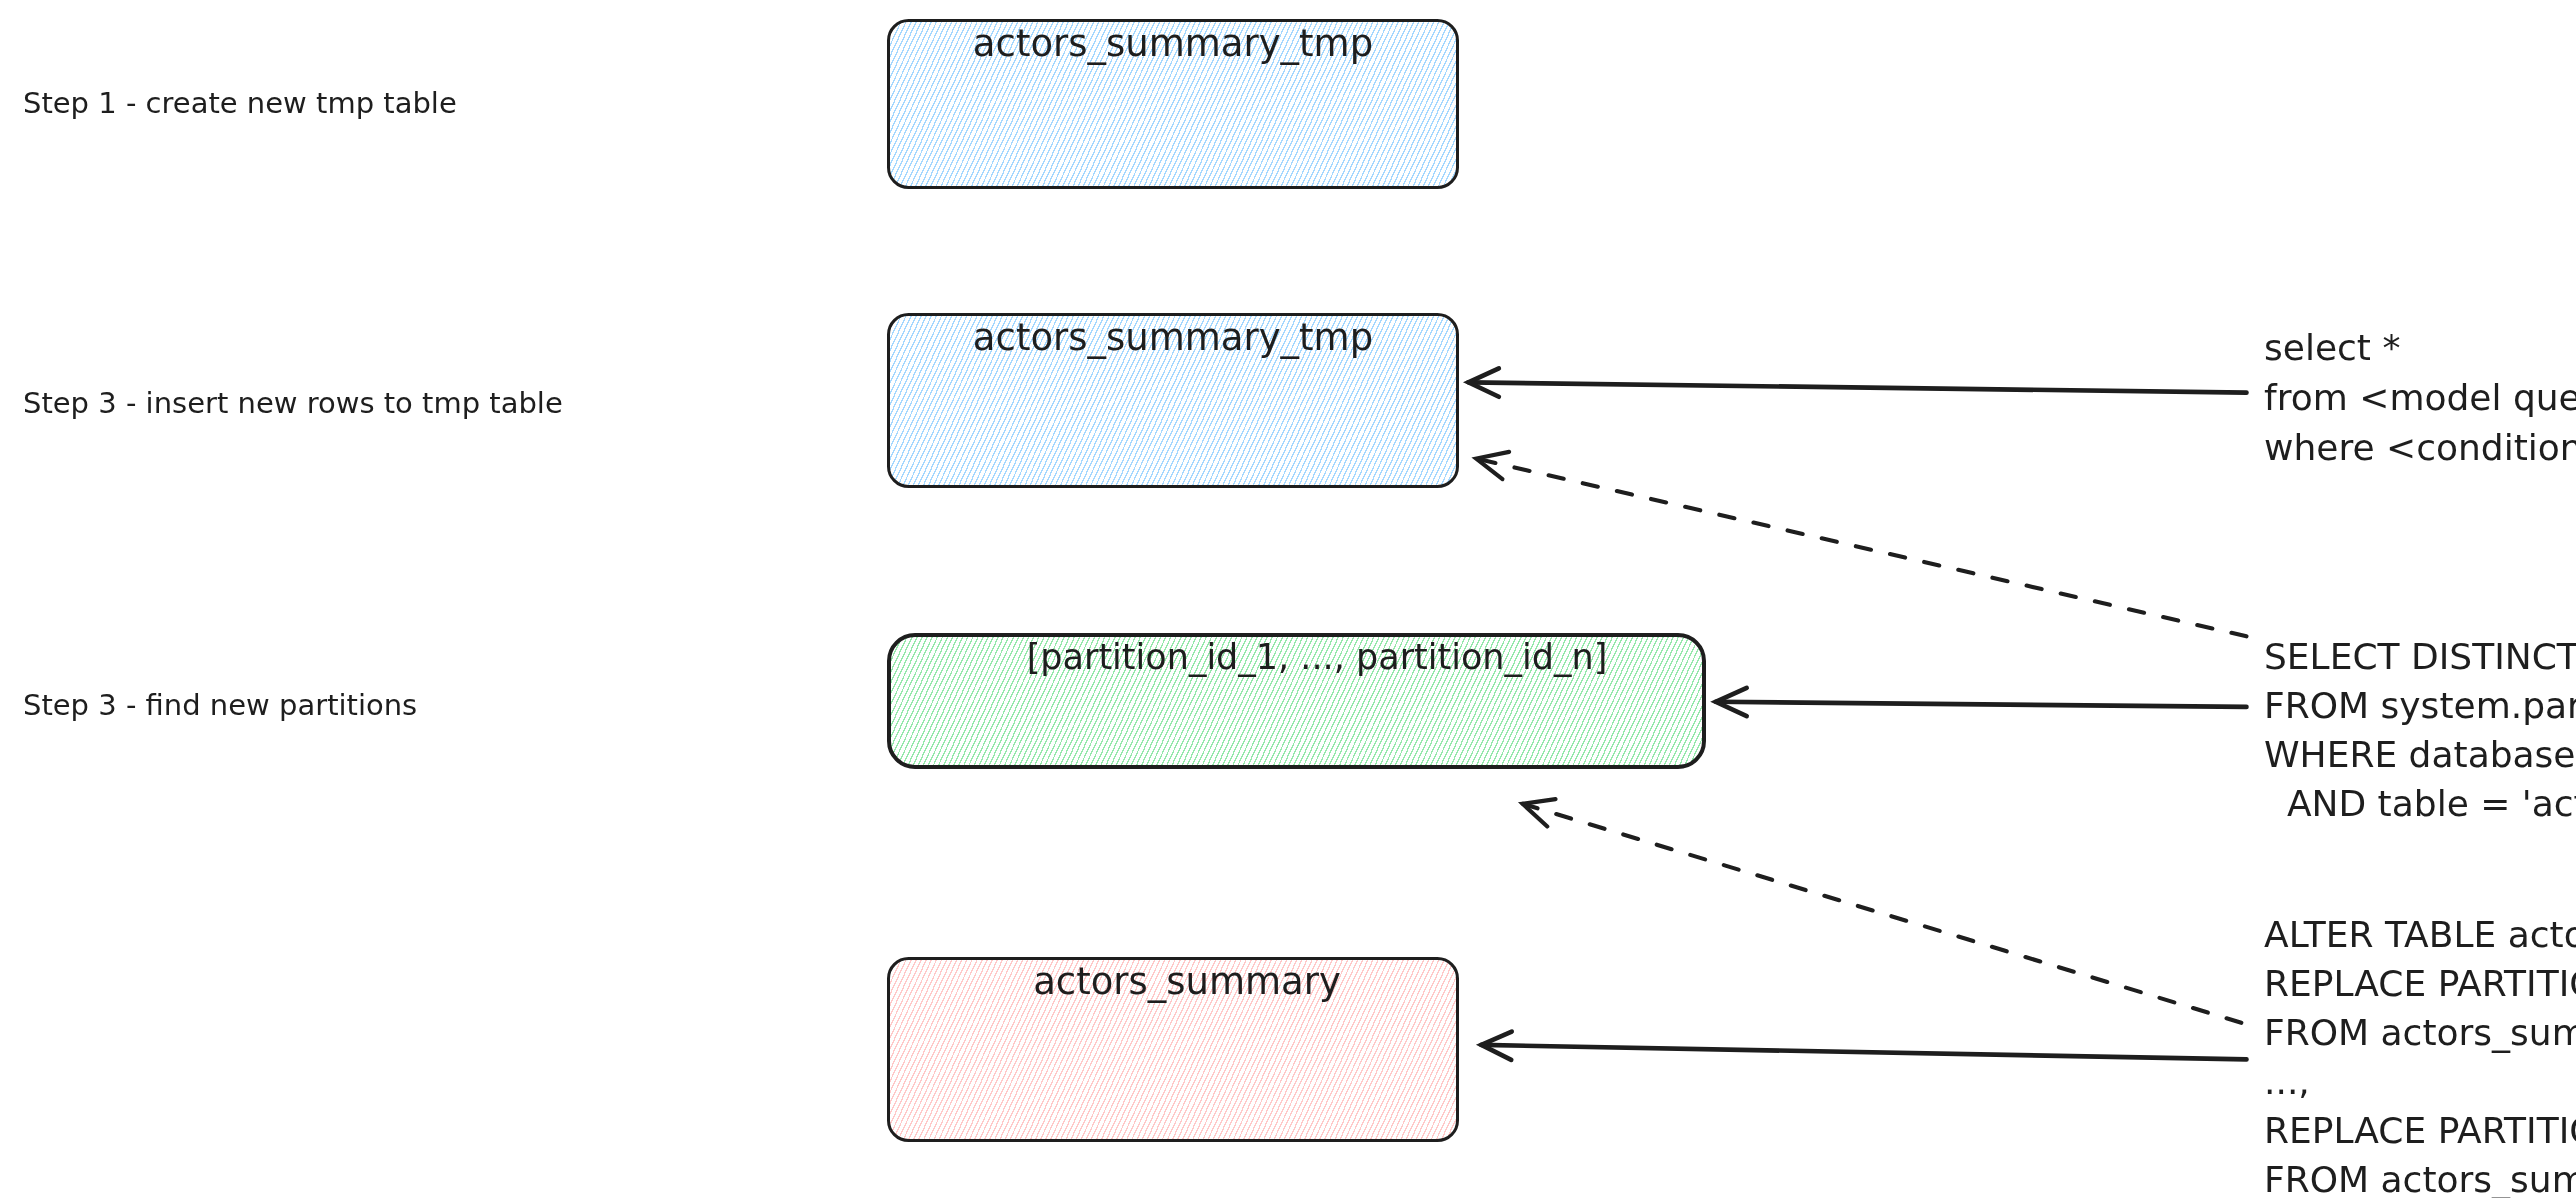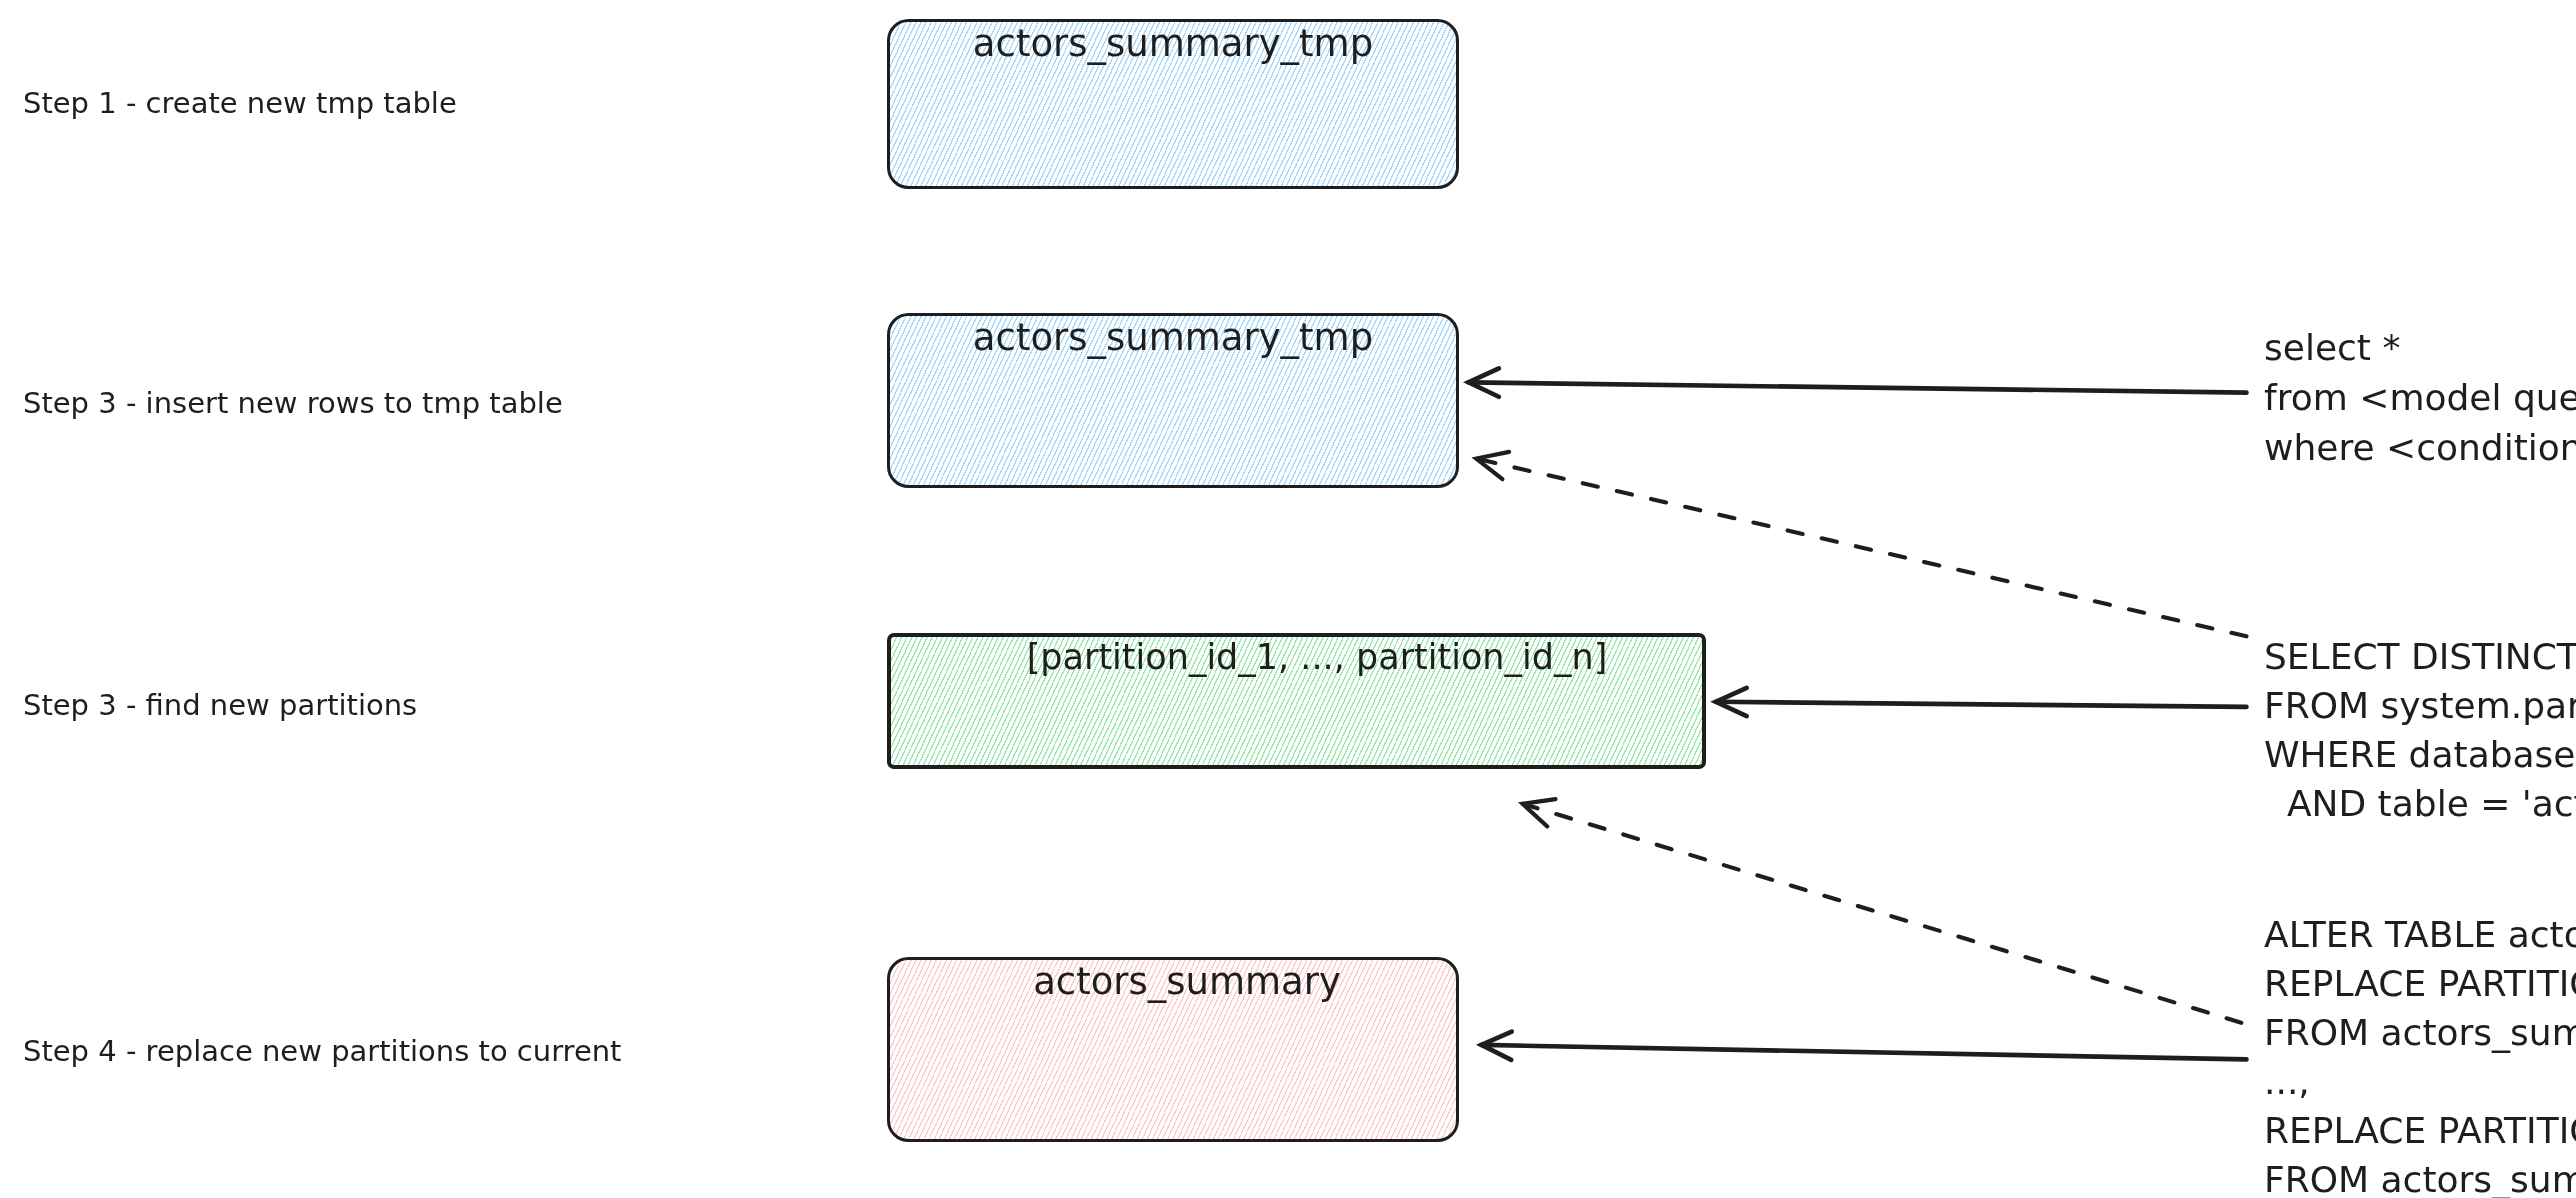--- a/index.html
+++ b/index.html
@@ -38,21 +38,21 @@
   .node .node-label {
     font-size: 37px;
     white-space: nowrap;
   }
   .hatch-blue {
     background-image: repeating-linear-gradient(115deg, #a5d8ff 0 1.3px, transparent 1.3px 4.6px);
   }
   .hatch-green {
     background-image: repeating-linear-gradient(115deg, #96e8ab 0 1.3px, transparent 1.3px 4.6px);
     border-width: 4.1px;
-    border-radius: 7px;
+    border-radius: 28px;
     padding-left: 41px;
   }
   .hatch-red {
     background-image: repeating-linear-gradient(115deg, #ffc9c9 0 1.3px, transparent 1.3px 4.6px);
     padding-left: 28px;
   }
   .sql-block {
     position: absolute;
     left: 2264px;
     font-size: 36px;
@@ -99,21 +99,20 @@
 
     <g stroke="#1e1e1e" stroke-width="9" stroke-linecap="round" fill="none">
       <line x1="4360" y1="2056" x2="2875" y2="2028"></line>
       <polyline points="2934,2002 2875,2028 2933,2057"></polyline>
     </g>
   </svg>
 
   <div class="step-label" style="top:75px">Step 1 - create new tmp table</div>
   <div class="step-label" style="top:375px">Step 3 - insert new rows to tmp table</div>
   <div class="step-label" style="top:677px">Step 3 - find new partitions</div>
-  <div class="step-label" style="top:1023px">Step 4 - replace new partitions to current</div>
 
   <div class="node hatch-blue" style="left:887px; top:18.5px; width:572px; height:170px;">
     <span class="node-label">actors_summary_tmp</span>
   </div>
 
   <div class="node hatch-blue" style="left:887px; top:313px; width:572px; height:175px;">
     <span class="node-label">actors_summary_tmp</span>
   </div>
 
   <div class="node hatch-green" style="left:887px; top:633px; width:819px; height:136px;">

